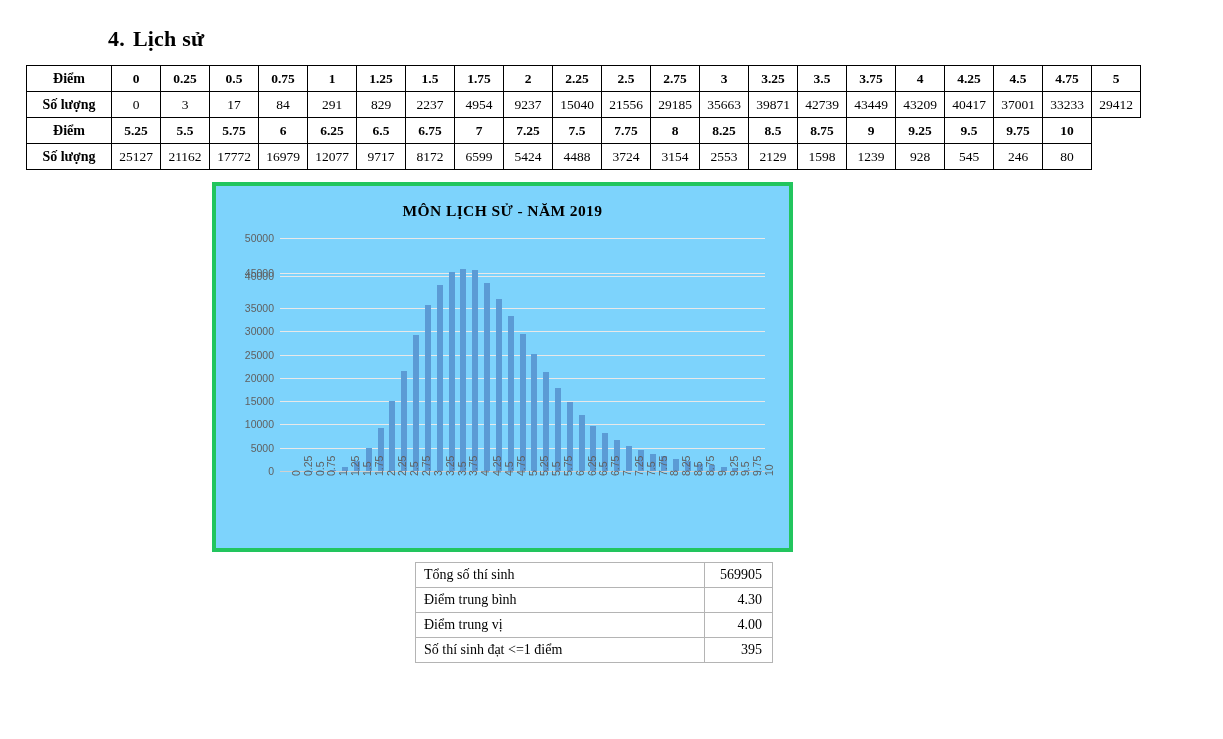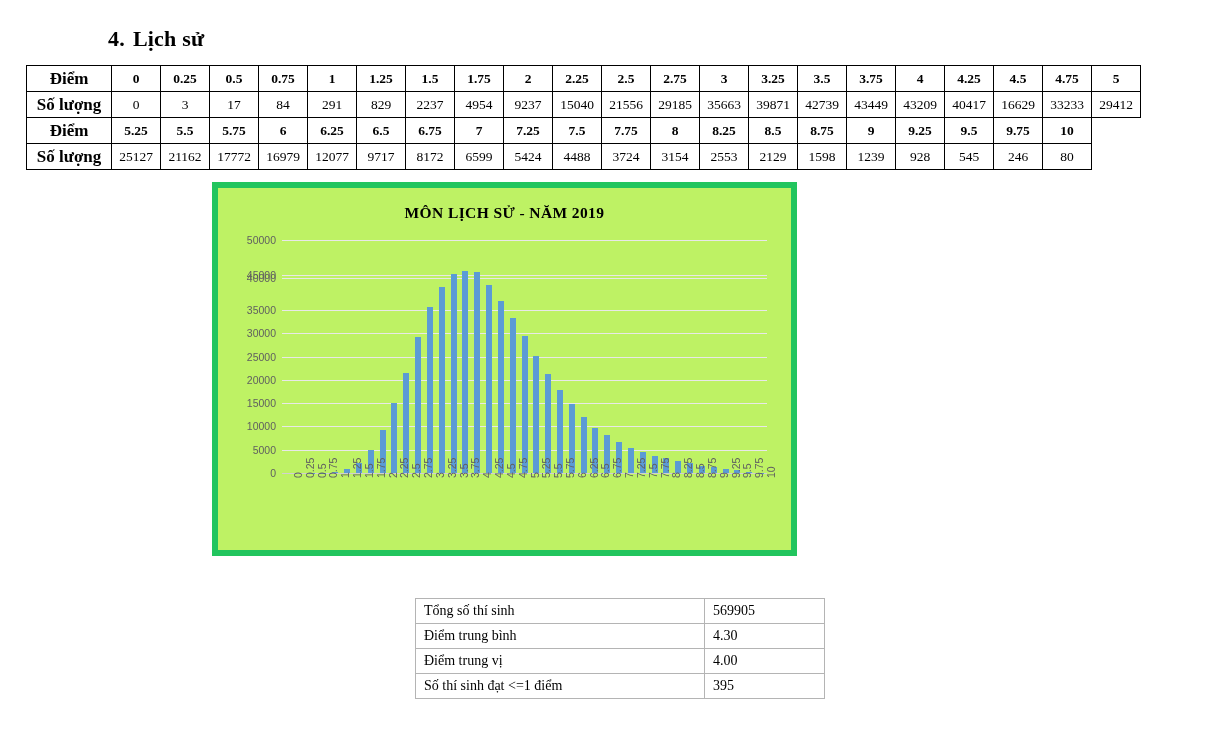--- a/index.html
+++ b/index.html
@@ -40,39 +40,39 @@
     height: 25px;
     text-align: center;
     vertical-align: middle;
     font-size: 13.5px;
     padding: 0 3px;
     white-space: nowrap;
   }
   #score-table td.rowhead {
     font-weight: bold;
     width: 78px;
-    font-size: 17px;
+    font-size: 14px;
   }
   #score-table td.hdr {
     font-weight: bold;
   }
   #score-table td.val {
     font-weight: normal;
   }
   #score-table col.datacol { width: 49px; }
 
   
   #chart-box {
     position: absolute;
     left: 212px;
     top: 182px;
     width: 573px;
     height: 362px;
-    background: #bef264;
-    border: 6px solid #22c55e;
+    background: #7dd3fc;
+    border: 4px solid #22c55e;
   }
   #chart-title {
     position: absolute;
     top: 16px;
     left: 0;
     width: 100%;
     text-align: center;
     font-size: 15.5px;
     font-weight: bold;
     letter-spacing: 0.4px;
@@ -127,37 +127,37 @@
     font-family: "Liberation Sans", sans-serif;
     transform-origin: left top;
     transform: rotate(-90deg);
   }
 
   
   #summary-table {
     position: absolute;
     left: 415px;
     top: 562px;
-    width: 410px;
+    width: 358px;
     border-collapse: collapse;
     table-layout: fixed;
-    margin-top: 36px;
   }
   #summary-table td {
     border: 1px solid #b4b4b4;
     font-size: 14px;
     padding: 4px 8px;
     vertical-align: middle;
   }
   #summary-table td.label {
     width: 272px;
     text-align: left;
     border-left: 1px solid #b4b4b4;
   }
   #summary-table td.value {
+    text-align: right;
     padding-right: 10px;
   }
   #summary-table tr.tall td { height: 34px; }
   .sub { display: block; }
 </style>
 </head>
 <body>
 
 <div id="section-heading">
   <span class="num">4.</span><span>Lịch sử</span>
@@ -226,21 +226,21 @@
         <td class="val">9237</td>
         <td class="val">15040</td>
         <td class="val">21556</td>
         <td class="val">29185</td>
         <td class="val">35663</td>
         <td class="val">39871</td>
         <td class="val">42739</td>
         <td class="val">43449</td>
         <td class="val">43209</td>
         <td class="val">40417</td>
-        <td class="val">16629</td>
+        <td class="val">37001</td>
         <td class="val">33233</td>
         <td class="val">29412</td>
       </tr>
       <tr>
         <td class="rowhead">Điểm</td>
         <td class="hdr">5.25</td>
         <td class="hdr">5.5</td>
         <td class="hdr">5.75</td>
         <td class="hdr">6</td>
         <td class="hdr">6.25</td>

